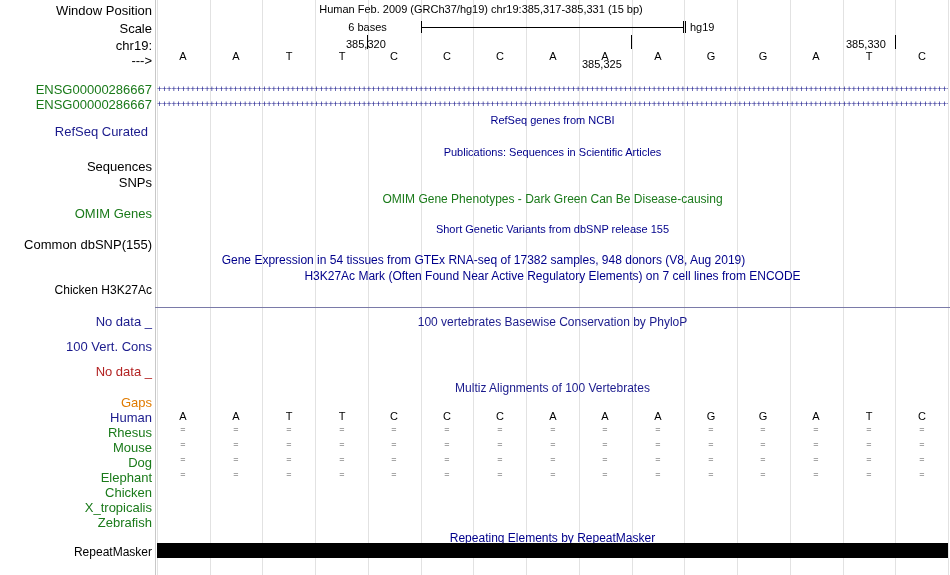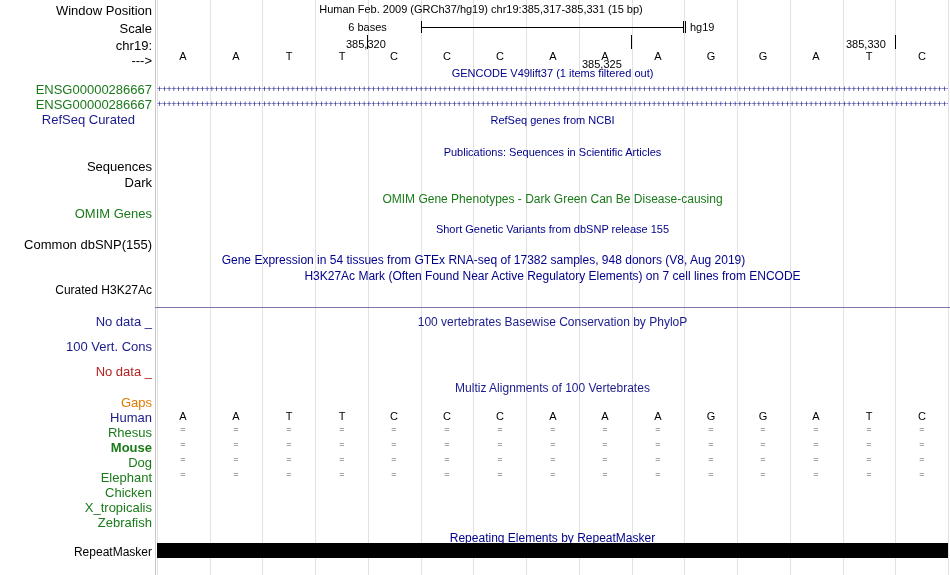--- a/index.html
+++ b/index.html
@@ -91,57 +91,56 @@
       <div class="base" style="left: 546px; top: 50px;">A</div>
       <div class="base" style="left: 598px; top: 50px;">A</div>
       <div class="base" style="left: 651px; top: 50px;">A</div>
       <div class="base" style="left: 704px; top: 50px;">G</div>
       <div class="base" style="left: 756px; top: 50px;">G</div>
       <div class="base" style="left: 809px; top: 50px;">A</div>
       <div class="base" style="left: 862px; top: 50px;">T</div>
       <div class="base" style="left: 915px; top: 50px;">C</div>
     </div>
 
-  <div class="ctr navy" style="left:155px;top:67px;width:795px;">GENCODE V49lift37 (1 items filtered out)</div>
   <div class="lbl green" style="left:0;top:82px;width:152px;">ENSG00000286667</div>
   <div class="gene-row" style="top:84px;">++++++++++++++++++++++++++++++++++++++++++++++++++++++++++++++++++++++++++++++++++++++++++++++++++++++++++++++++++++++++++++++++++++++++++++++++++++++++++++++++++++++++++</div>
   <div class="lbl green" style="left:0;top:97px;width:152px;">ENSG00000286667</div>
   <div class="gene-row" style="top:99px;">++++++++++++++++++++++++++++++++++++++++++++++++++++++++++++++++++++++++++++++++++++++++++++++++++++++++++++++++++++++++++++++++++++++++++++++++++++++++++++++++++++++++++</div>
 
-  <div class="lbl blue" style="left:0;top:112px;width:135px;">RefSeq Curated</div>
+  <div class="lbl blue" style="left:0;top:124px;width:148px;">RefSeq Curated</div>
   <div class="ctr navy" style="left:155px;top:114px;width:795px;">RefSeq genes from NCBI</div>
 
   <div class="ctr navy" style="left:155px;top:146px;width:795px;">Publications: Sequences in Scientific Articles</div>
   <div class="lbl black" style="left:0;top:159px;width:152px;">Sequences</div>
-  <div class="lbl black" style="left:0;top:175px;width:152px;">Dark</div>
+  <div class="lbl black" style="left:0;top:175px;width:152px;">SNPs</div>
 
   <div class="ctr green" style="left:155px;top:192px;width:795px;font-size:12px;">OMIM Gene Phenotypes - Dark Green Can Be Disease-causing</div>
   <div class="lbl green" style="left:0;top:206px;width:152px;">OMIM Genes</div>
 
   <div class="ctr navy" style="left:155px;top:223px;width:795px;">Short Genetic Variants from dbSNP release 155</div>
   <div class="lbl black" style="left:0;top:237px;width:152px;">Common dbSNP(155)</div>
 
   <div class="ctr navy" style="left:155px;top:253px;width:657px;font-size:12px;">Gene Expression in 54 tissues from GTEx RNA-seq of 17382 samples, 948 donors (V8, Aug 2019)</div>
   <div class="ctr navy" style="left:155px;top:269px;width:795px;font-size:12px;">H3K27Ac Mark (Often Found Near Active Regulatory Elements) on 7 cell lines from ENCODE</div>
-  <div class="lbl black" style="left:0;top:283px;width:152px;font-size:12px;">Curated H3K27Ac</div>
+  <div class="lbl black" style="left:0;top:283px;width:152px;font-size:12px;">Chicken H3K27Ac</div>
 
   <div class="sep" style="top:307px;"></div>
 
   <div class="ctr blue" style="left:155px;top:315px;width:795px;font-size:12px;">100 vertebrates Basewise Conservation by PhyloP</div>
   <div class="lbl blue" style="left:0;top:314px;width:152px;">No data _</div>
   <div class="lbl blue" style="left:0;top:339px;width:152px;">100 Vert. Cons</div>
 
   <div class="lbl red" style="left:0;top:364px;width:152px;">No data _</div>
   <div class="ctr blue" style="left:155px;top:381px;width:795px;font-size:12px;">Multiz Alignments of 100 Vertebrates</div>
   <div class="lbl orange" style="left:0;top:395px;width:152px;">Gaps</div>
 
   <div id="species-labels">
       <div class="lbl blue" style="left: 0px; top: 410px; width: 152px;">Human</div>
       <div class="lbl green" style="left: 0px; top: 425px; width: 152px;">Rhesus</div>
-      <div class="lbl green" style="left: 0px; top: 440px; width: 152px; font-weight: bold;">Mouse</div>
+      <div class="lbl green" style="left: 0px; top: 440px; width: 152px;">Mouse</div>
       <div class="lbl green" style="left: 0px; top: 455px; width: 152px;">Dog</div>
       <div class="lbl green" style="left: 0px; top: 470px; width: 152px;">Elephant</div>
       <div class="lbl green" style="left: 0px; top: 485px; width: 152px;">Chicken</div>
       <div class="lbl green" style="left: 0px; top: 500px; width: 152px;">X_tropicalis</div>
       <div class="lbl green" style="left: 0px; top: 515px; width: 152px;">Zebrafish</div>
     </div>
   <div id="bases-multiz">
       <div class="base" style="left: 176px; top: 410px;">A</div>
       <div class="base" style="left: 229px; top: 410px;">A</div>
       <div class="base" style="left: 282px; top: 410px;">T</div>

